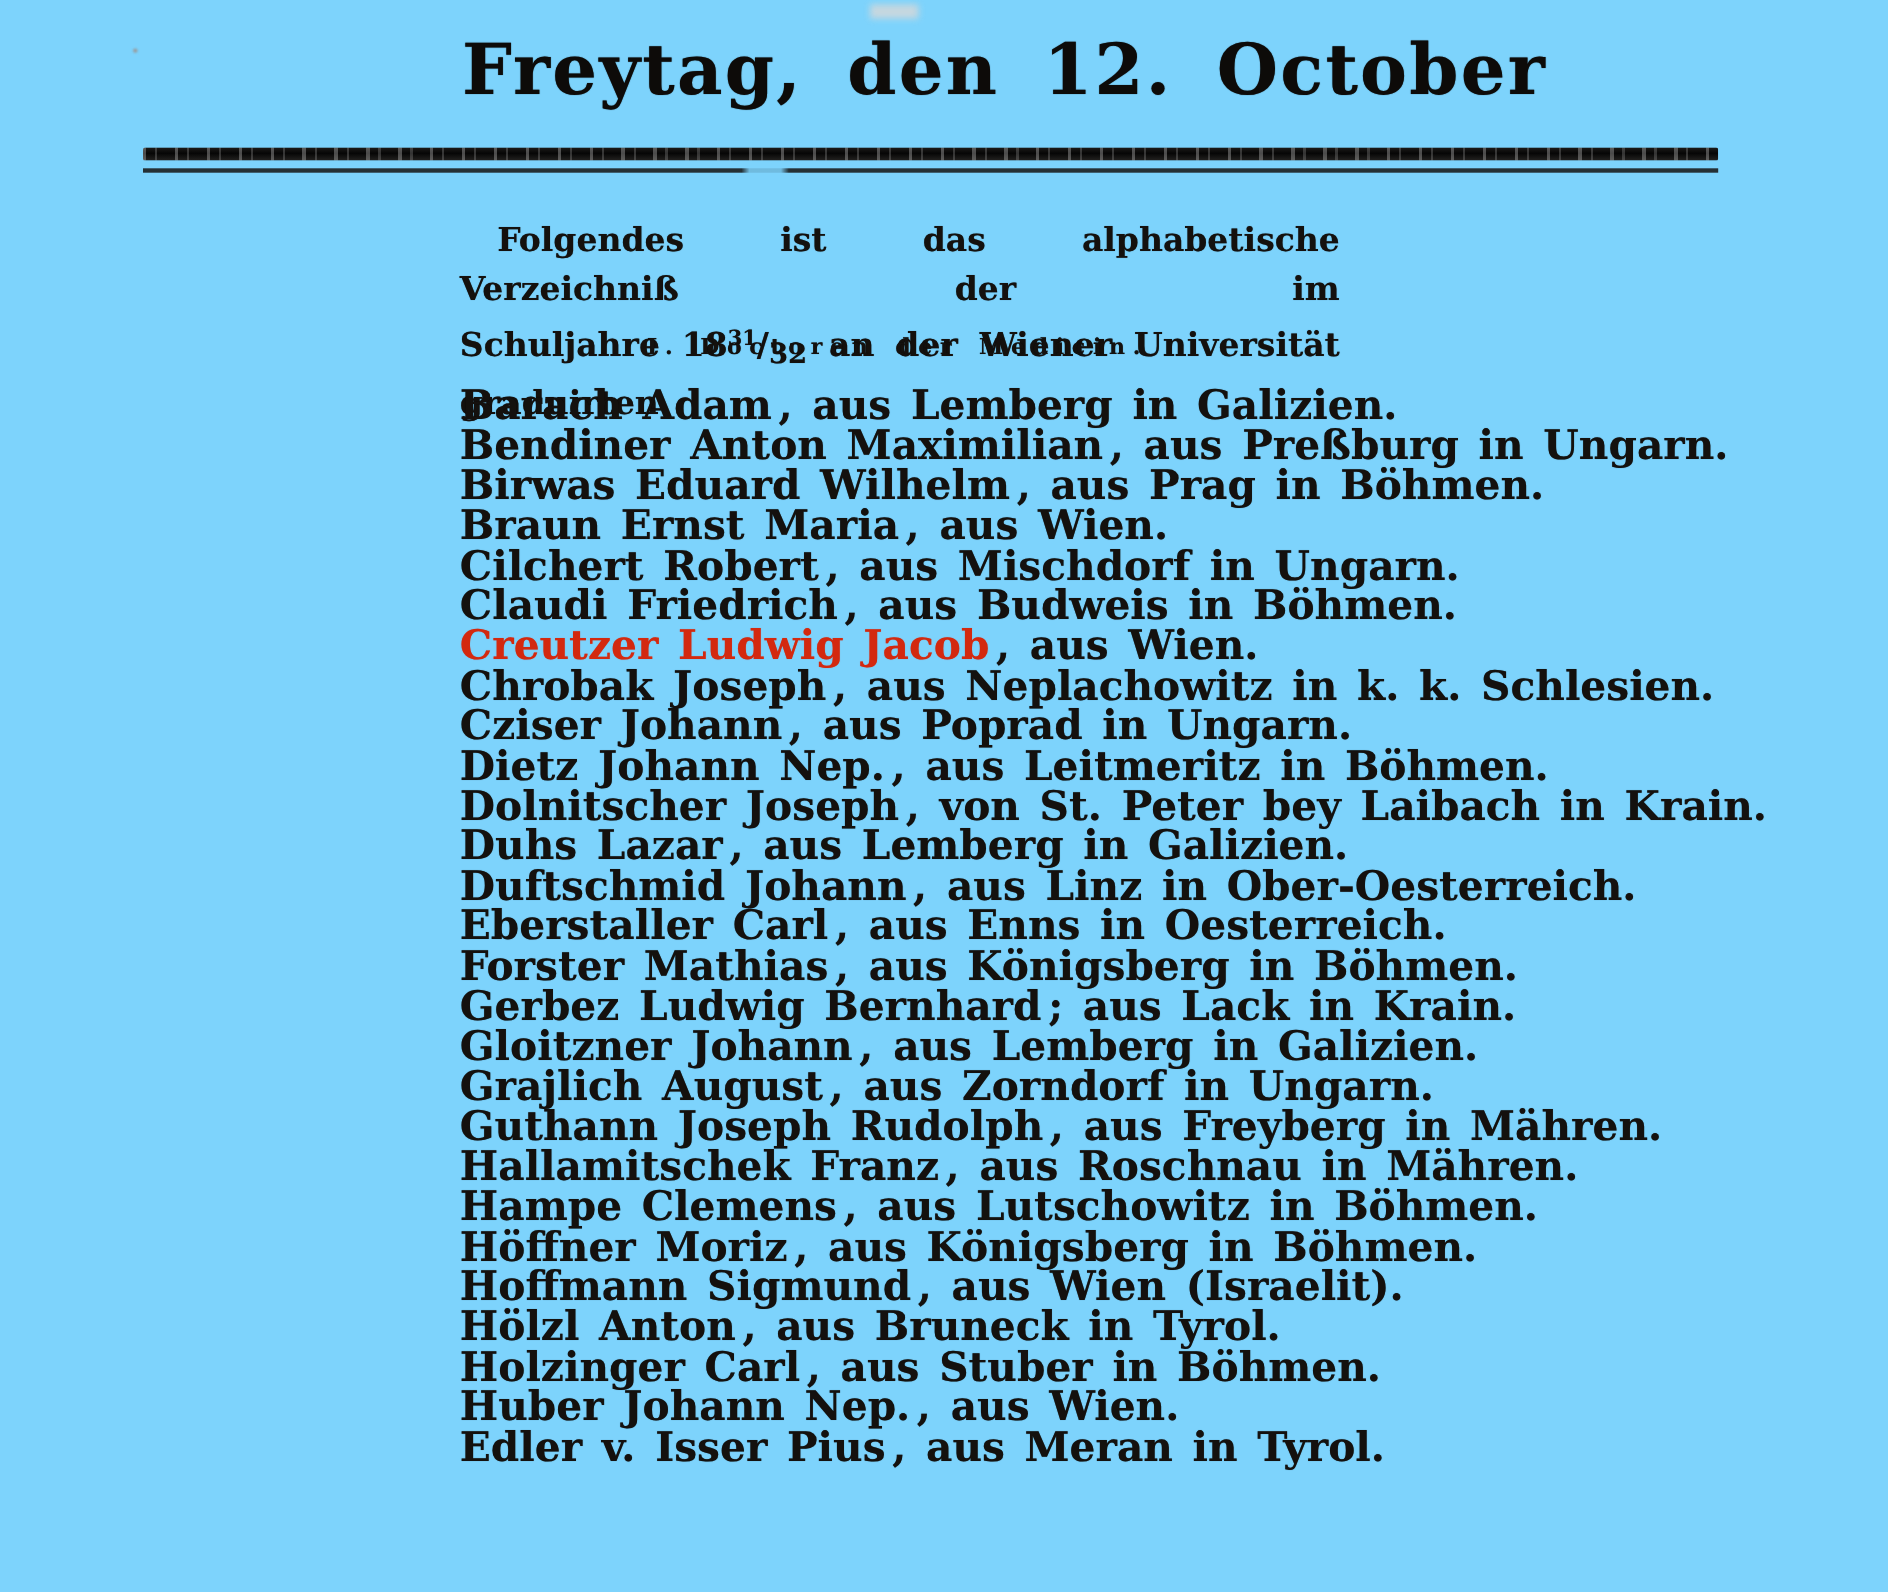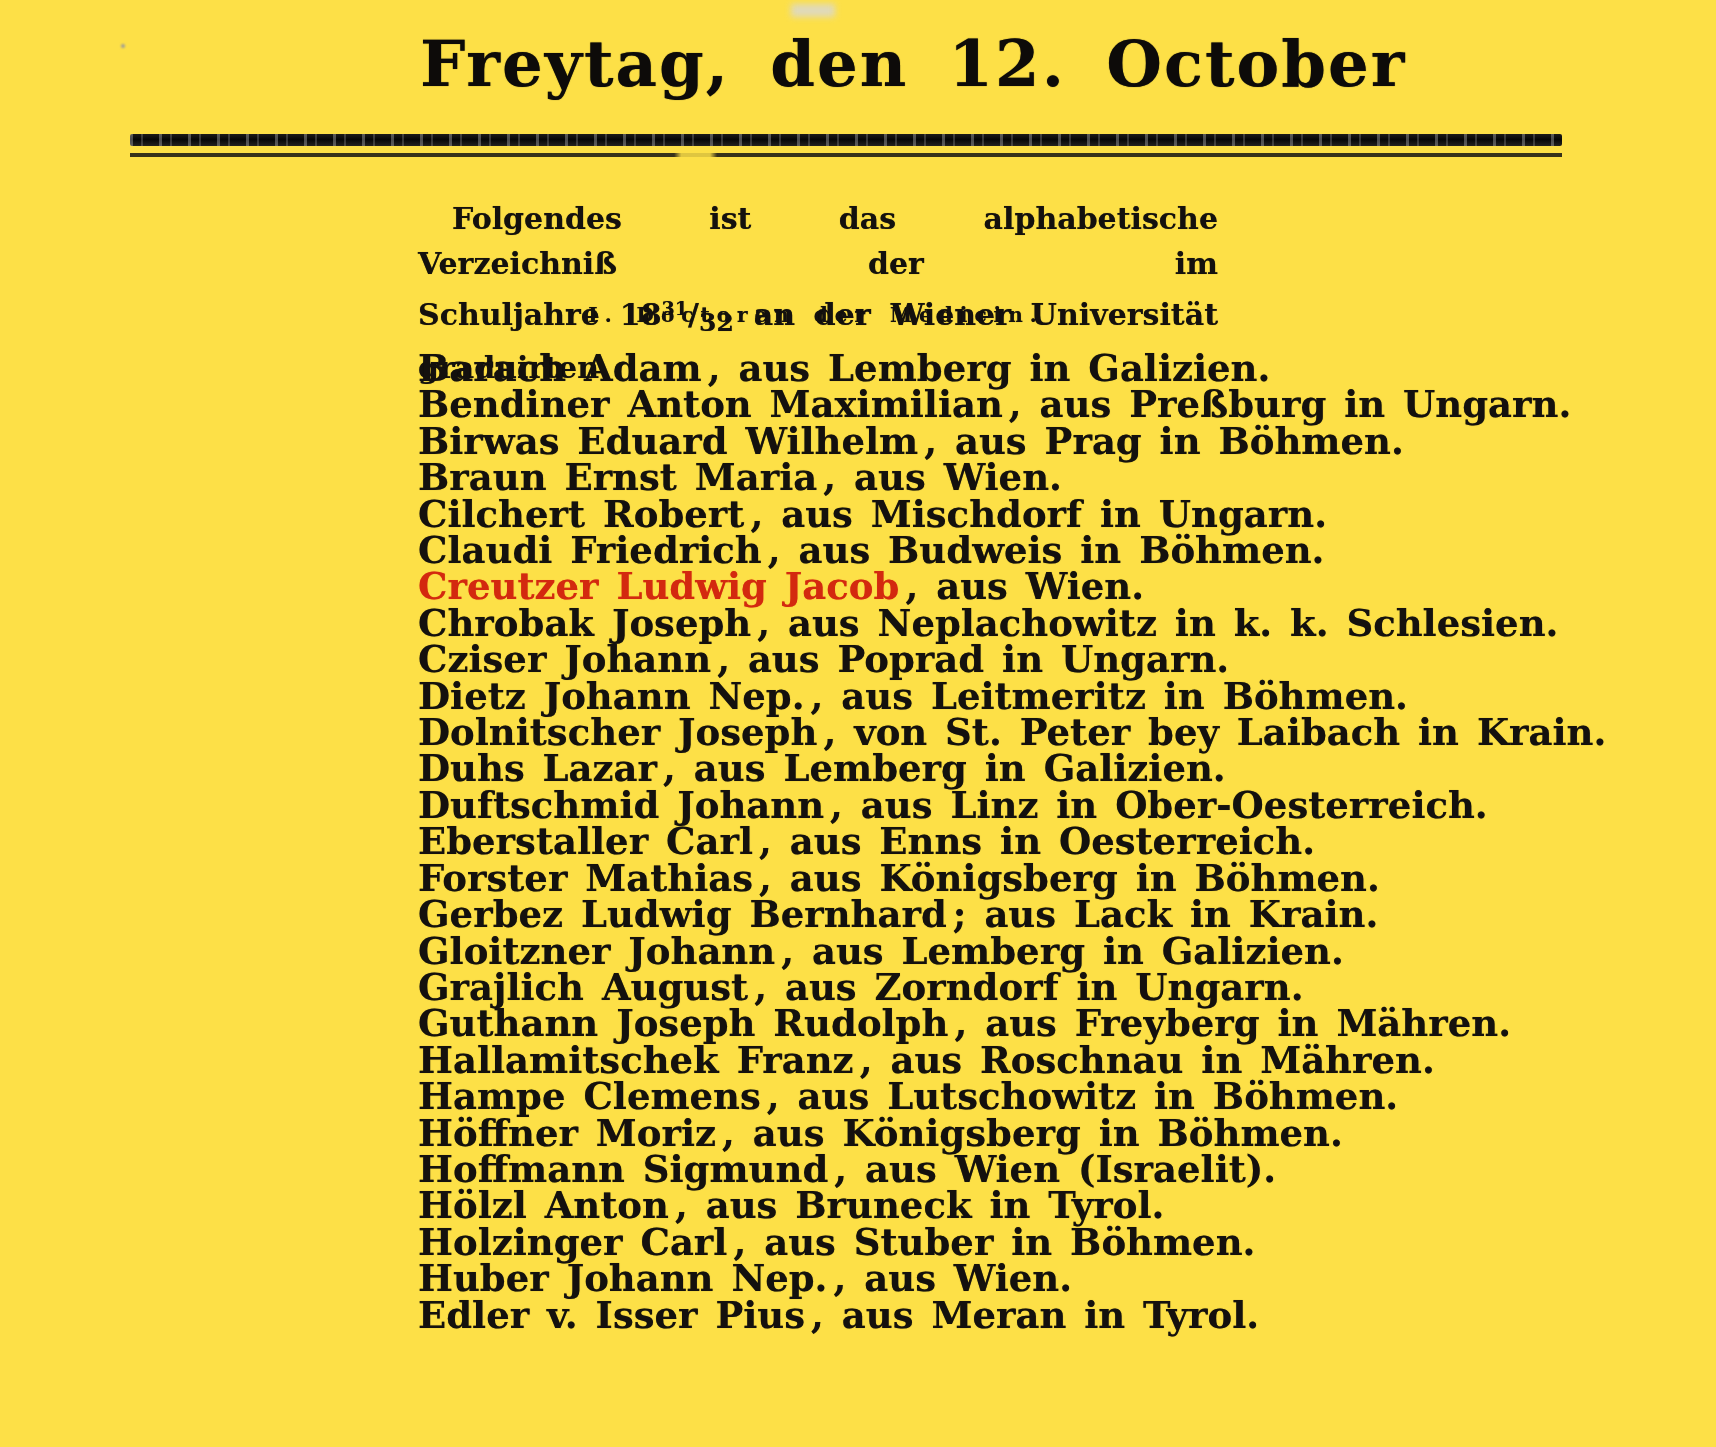--- a/index.html
+++ b/index.html
@@ -4,21 +4,21 @@
 <style>
   html, body { margin: 0; padding: 0; }
   body {
     background: #ffffff;
     font-family: "DejaVu Serif", "Liberation Serif", serif;
   }
   .page {
     position: relative;
     width: 1716px;
     height: 1447px;
-    background: #fde047;
+    background: #7dd3fc;
     overflow: hidden;
     color: #14110e;
   }
   
   .smudge {
     position: absolute;
     left: 791px; top: 4px;
     width: 44px; height: 13px;
     background: #d8d8d8;
     filter: blur(3px);

